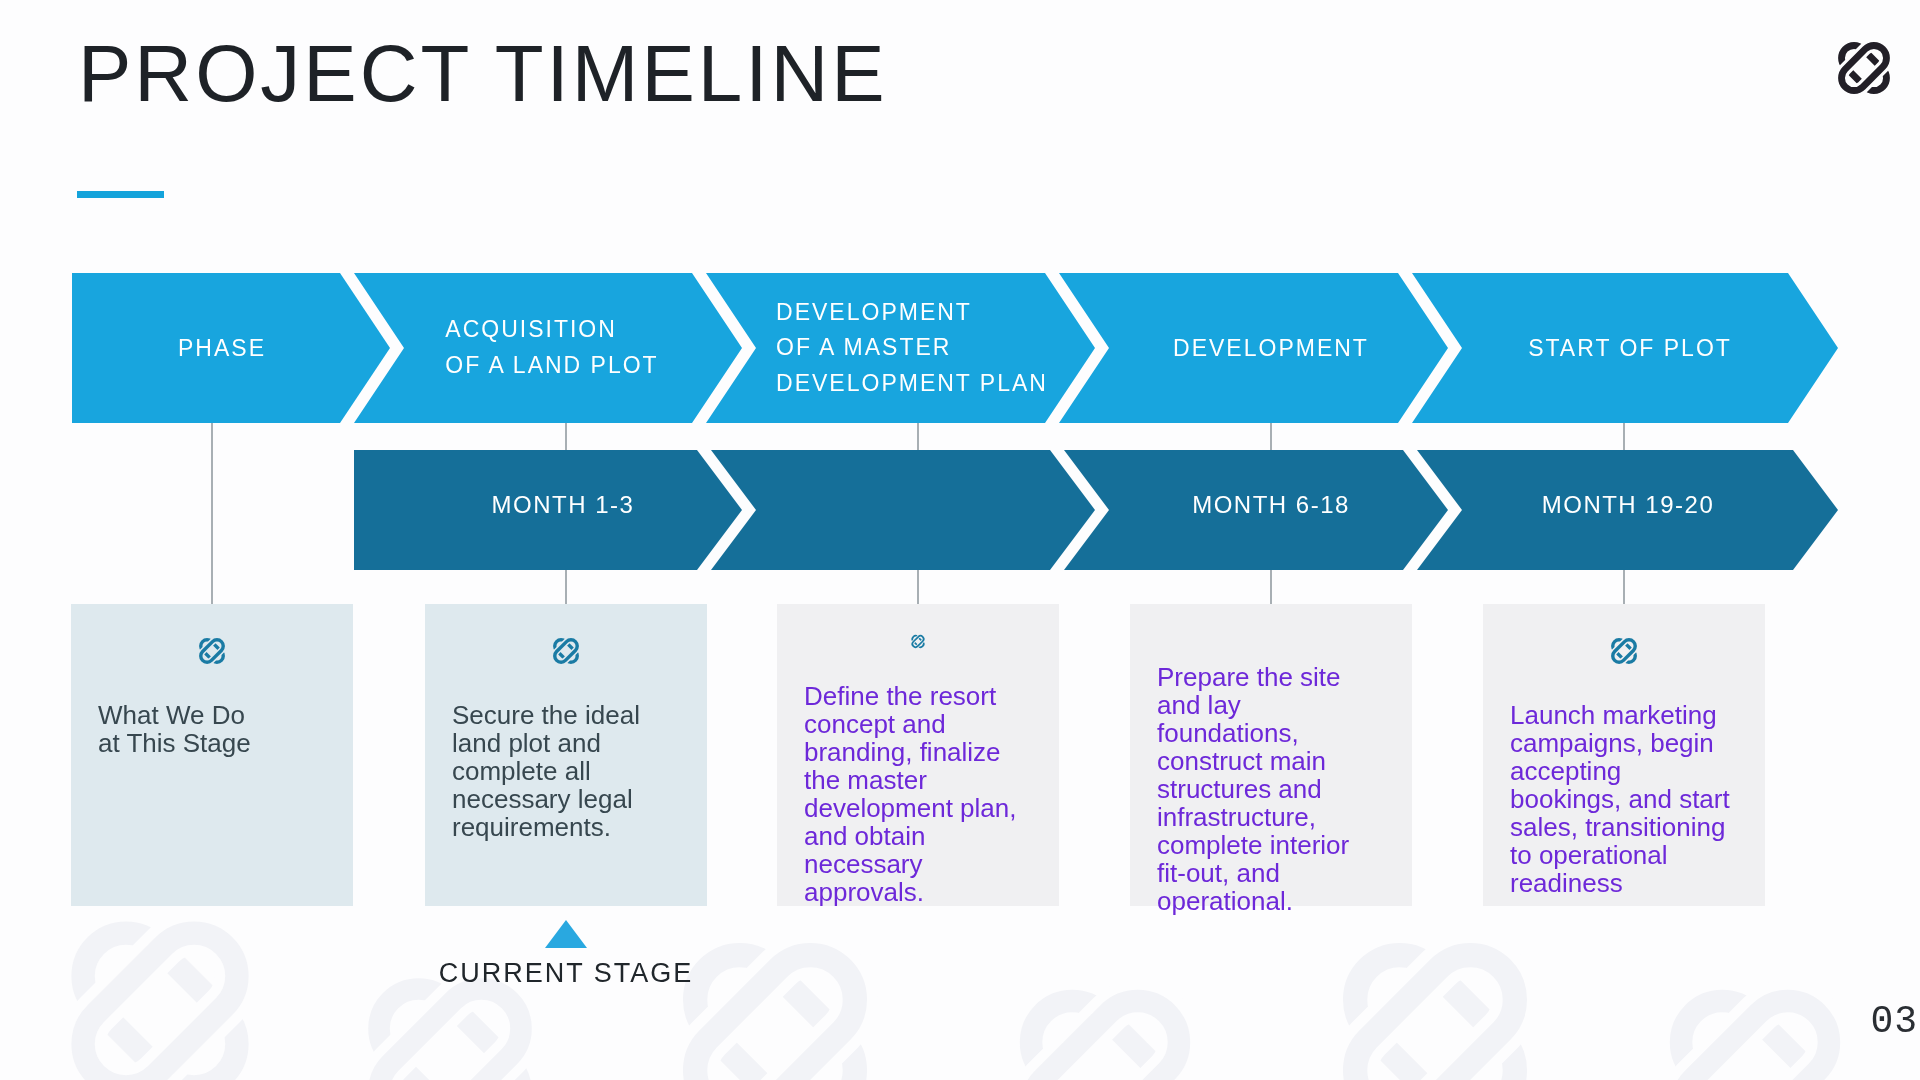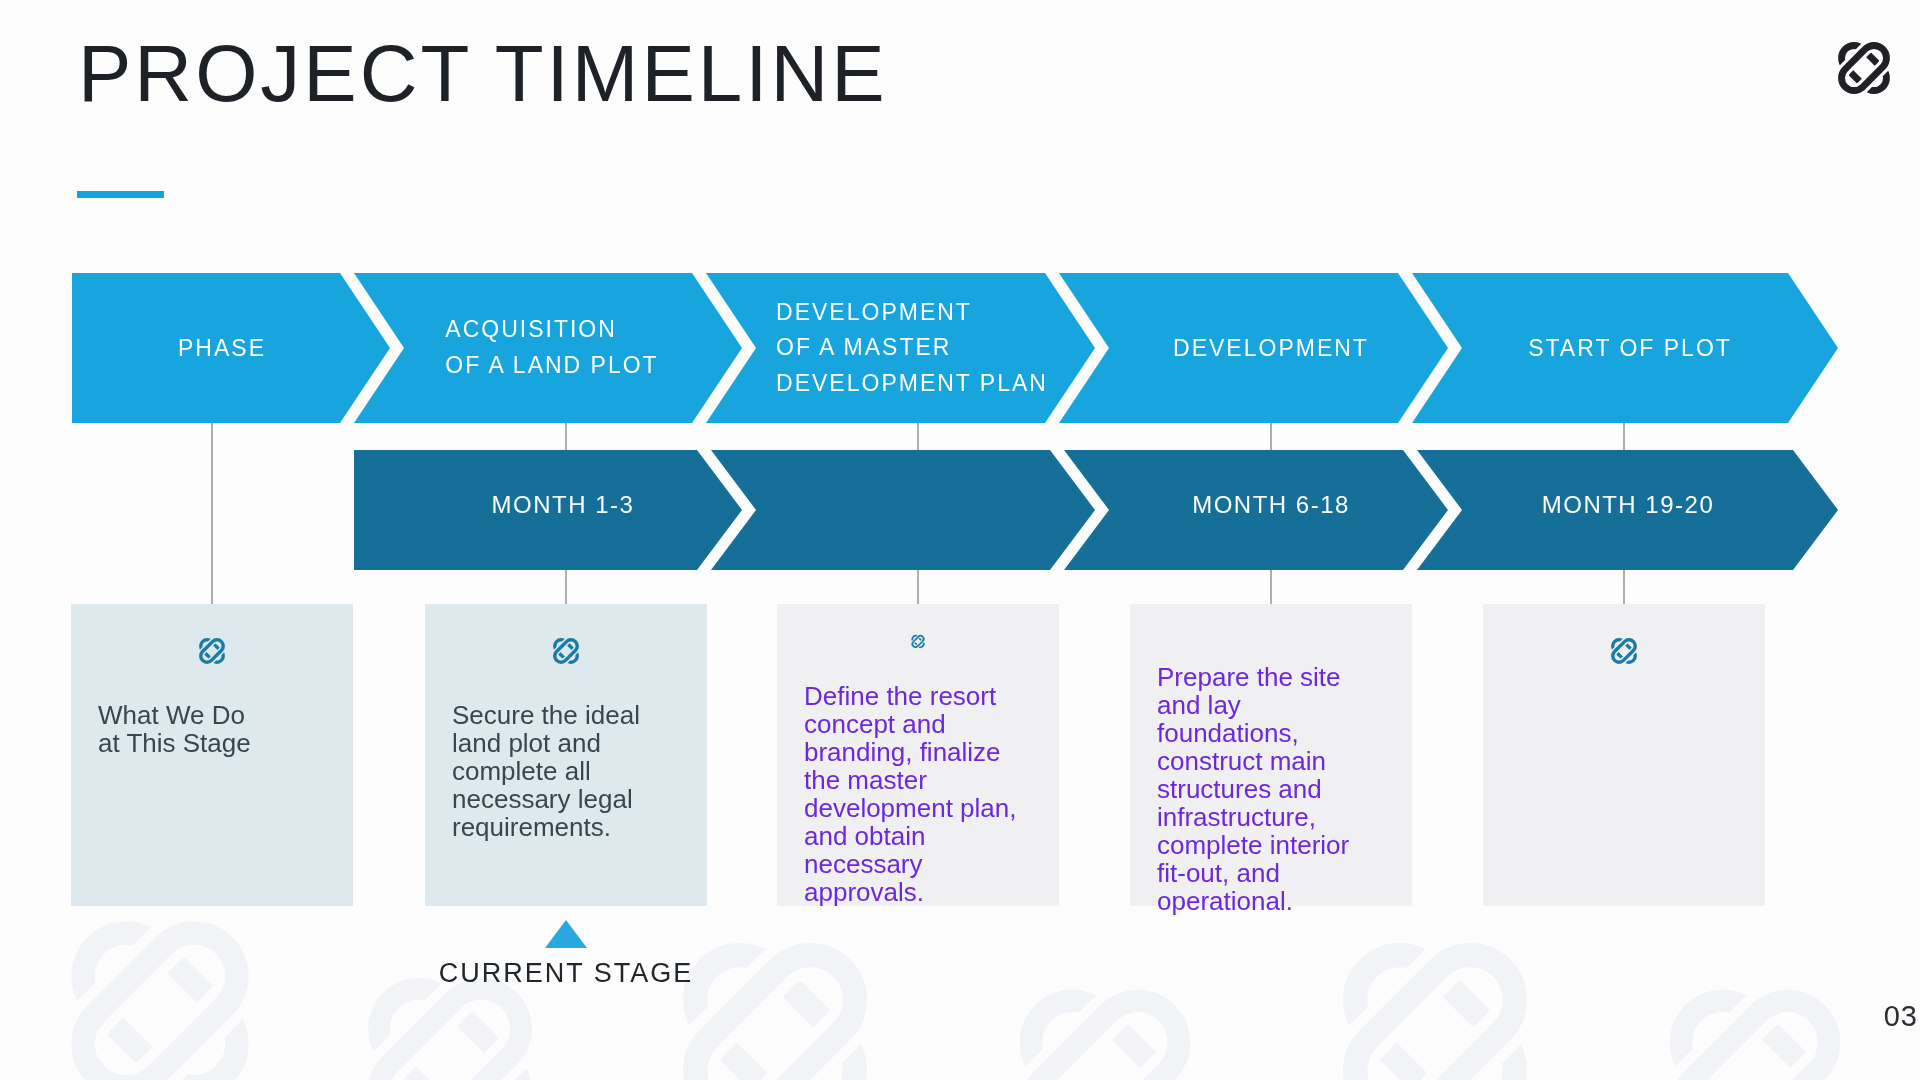--- a/index.html
+++ b/index.html
@@ -64,21 +64,21 @@
     border-bottom:28px solid #29a8e0;
   }
   .stage-label{
     position:absolute;left:416px;top:958px;width:300px;
     text-align:center;font-size:27px;font-weight:500;letter-spacing:2px;
     color:#20262b;
   }
   
   .page-number{
     position:absolute;right:42px;top:1000px;
-    font-size:29px;color:#2a2e33;letter-spacing:1px;
+    font-size:38px;color:#2a2e33;letter-spacing:1px;font-family:Liberation Mono, monospace;
   }
   
   .watermark{position:absolute;--kc:#f2f3f7;--kb:#fdfdfe;opacity:1;pointer-events:none;}
 </style>
 </head>
 <body>
 
 <svg width="0" height="0" style="position:absolute">
   <defs>
     <symbol id="knot" viewBox="0 0 100 100">
@@ -196,20 +196,21 @@
   <div class="card tint-gray" style="left:1130px">
     <svg class="knot">
         <use href="#knot"></use>
       </svg>
     <div class="card-text">Prepare the site and lay foundations, construct main structures and infrastructure, complete interior fit-out, and operational.</div>
   </div>
   <div class="card tint-gray" style="left:1483px">
     <svg class="knot">
         <use href="#knot"></use>
       </svg>
+    <div class="card-text">Launch marketing campaigns, begin accepting bookings, and start sales, transitioning to operational readiness</div>
   </div>
 
   <div class="stage-triangle"></div>
   <div class="stage-label">CURRENT STAGE</div>
 
   <div class="page-number">03</div>
 
 </div>
 
 </body></html>

